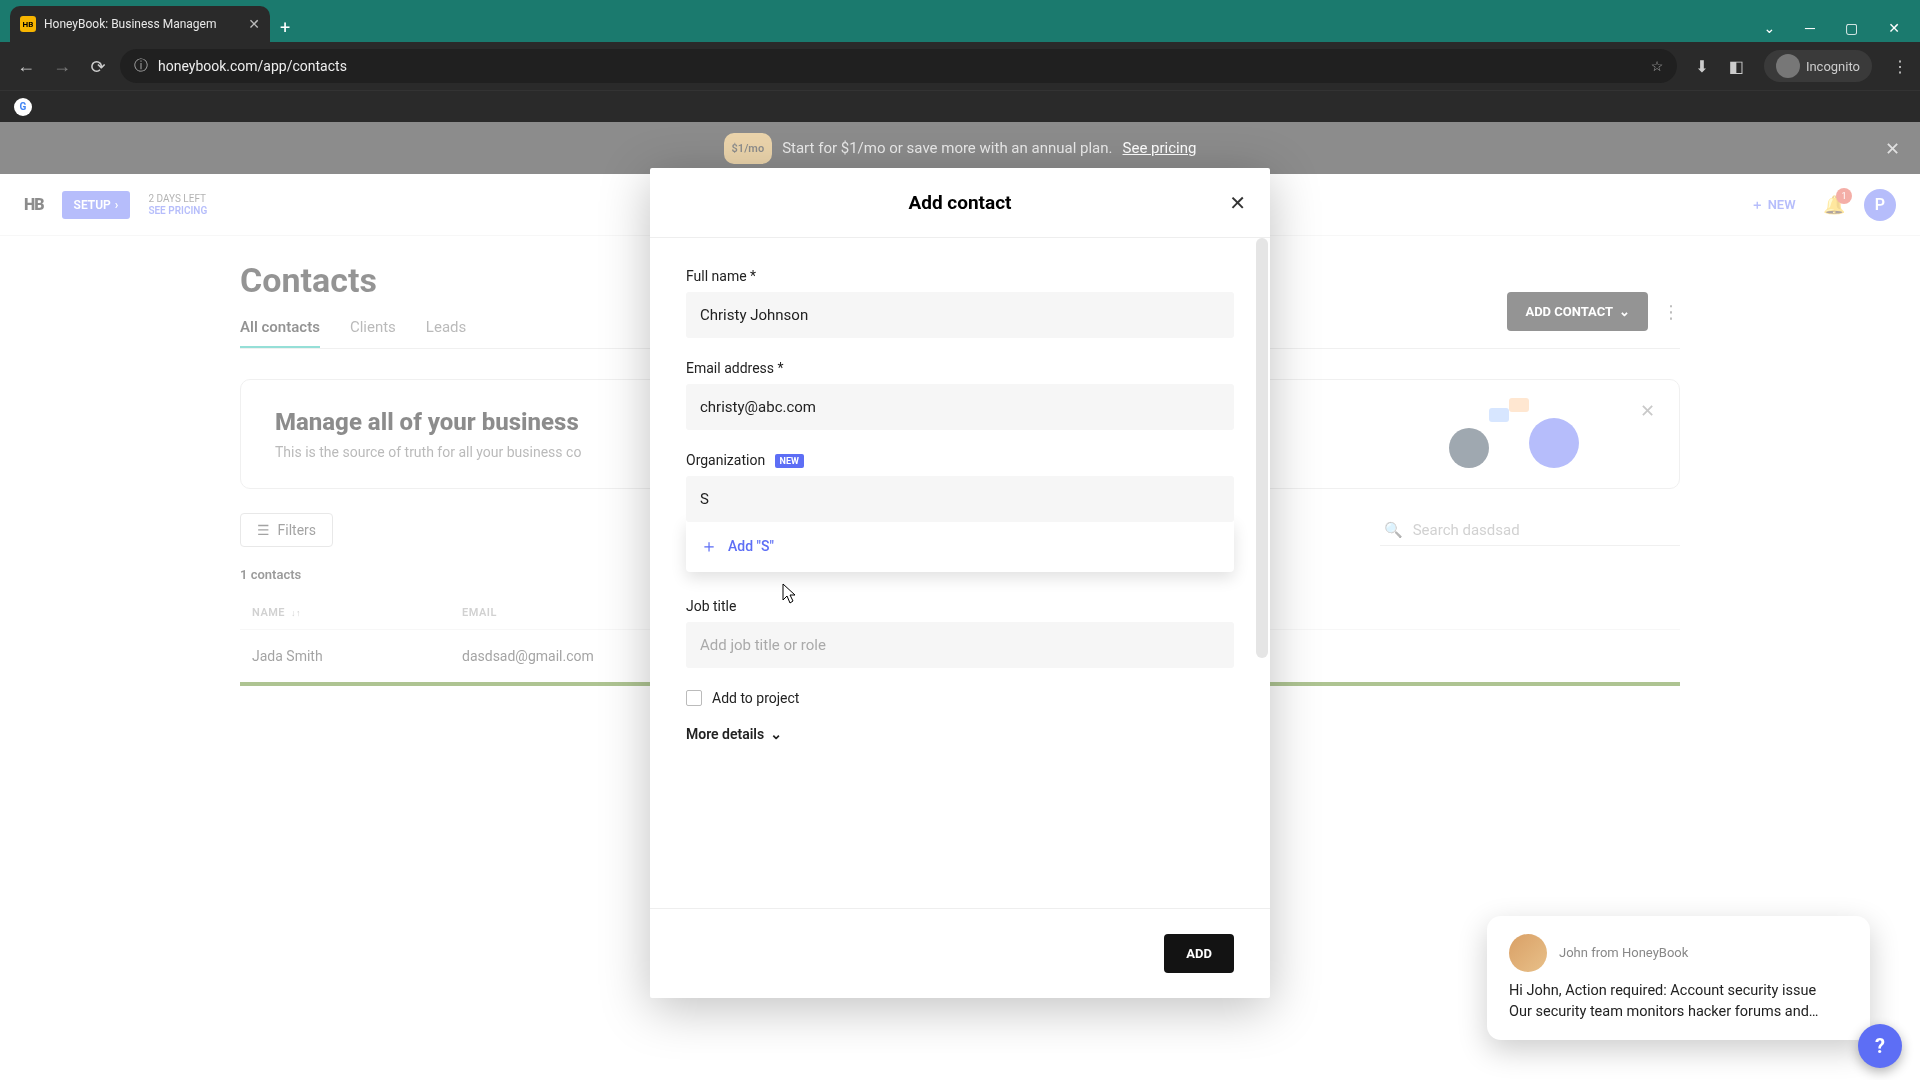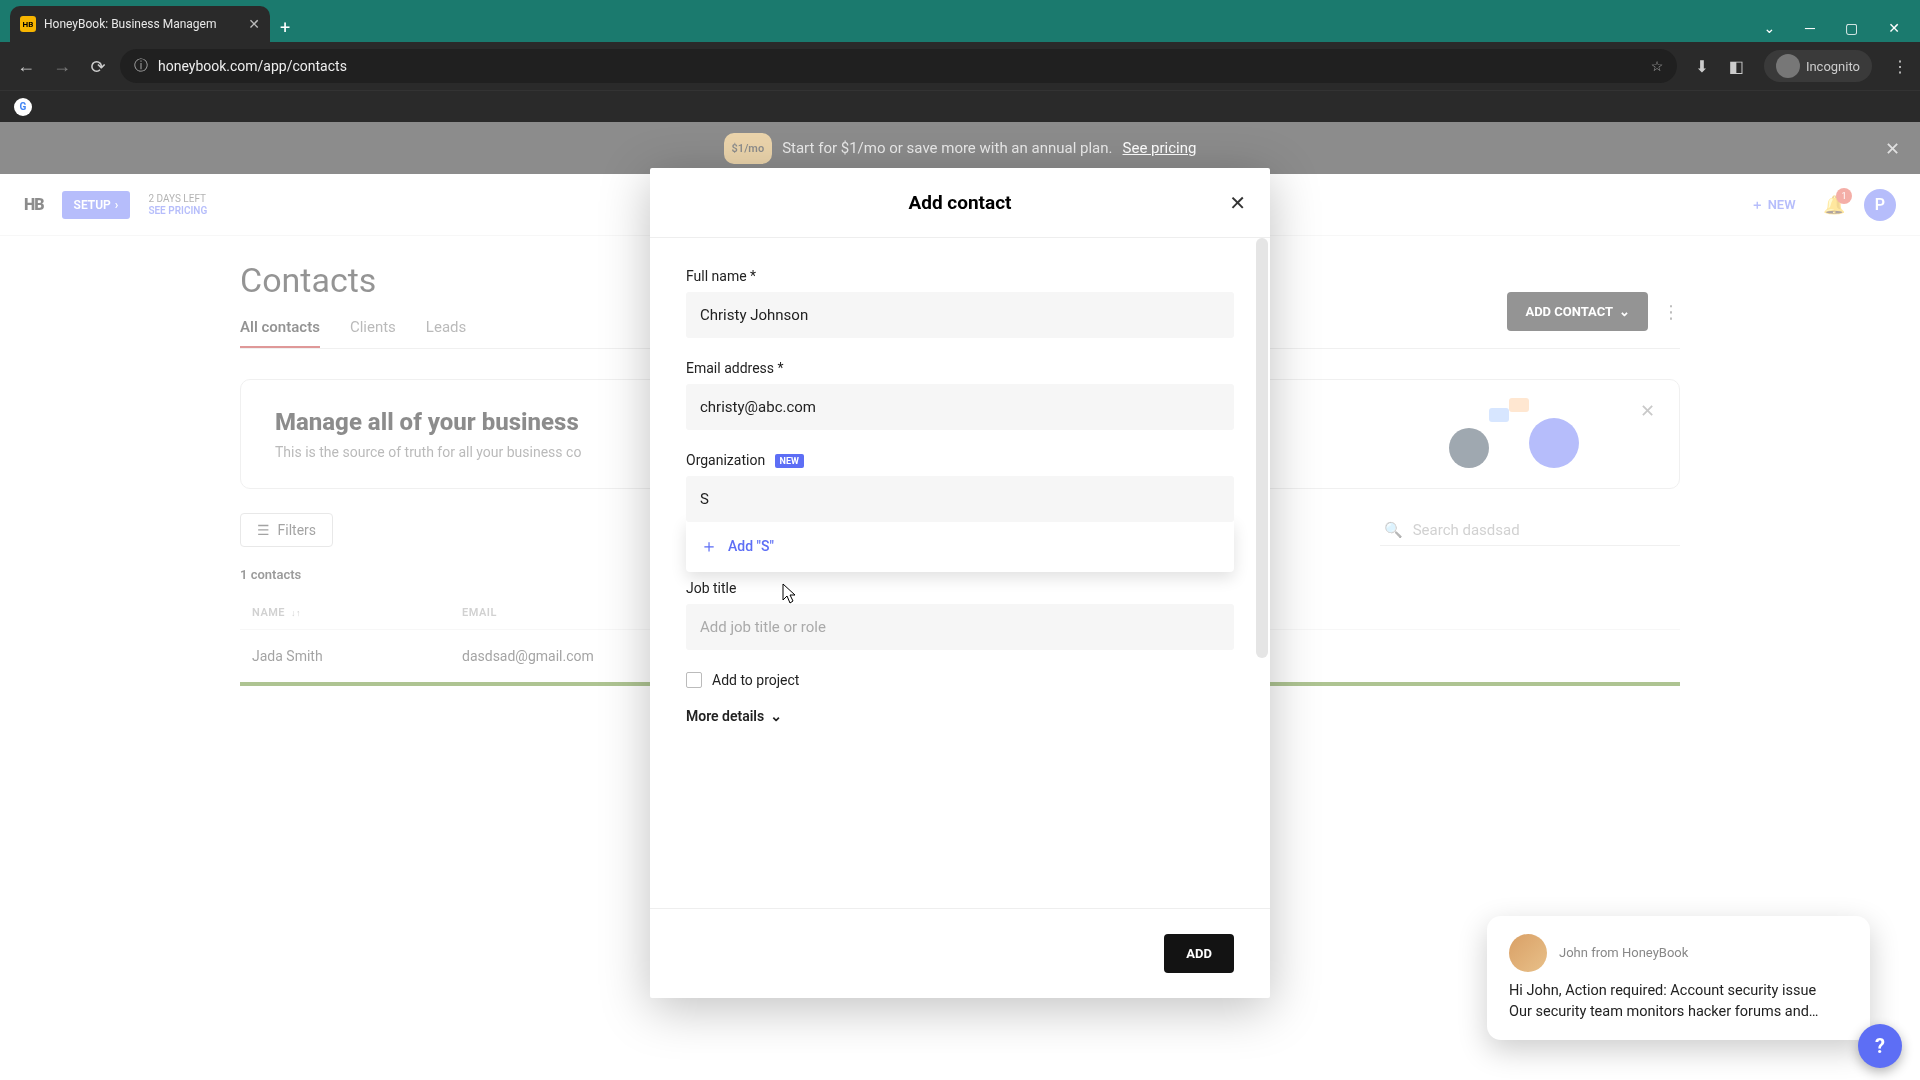--- a/index.html
+++ b/index.html
@@ -43,24 +43,24 @@
 .trial-text .days { color: #555; }
 .trial-text .pricing { color: #5d6ef5; font-weight: 600; }
 .header-spacer { flex: 1; }
 .new-btn { color: #5d6ef5; font-weight: 600; font-size: 13px; display:flex; align-items:center; gap:4px; padding:6px 10px; }
 .bell-wrap { position: relative; color: #555; font-size: 18px; }
 .bell-badge { position: absolute; top:-6px; right:-6px; width:16px; height:16px; background:#e74c3c; border-radius:50%; color:#fff; font-size:9px; display:flex;align-items:center;justify-content:center; }
 .user-avatar { width: 32px; height: 32px; border-radius: 50%; background: #5d6ef5; color:#fff; display:flex;align-items:center;justify-content:center; font-weight:600; }
 
 
 .content { padding: 24px 240px; }
-.page-title { font-size: 34px; font-weight: 400; color: #131313; margin-bottom: 18px; }
+.page-title { font-size: 34px; font-weight: 700; color: #131313; margin-bottom: 18px; }
 .tabs { display: flex; gap: 30px; border-bottom: 1px solid #ddd; margin-bottom: 30px; }
 .tabrow-item { padding-bottom: 10px; font-size: 15px; color: #666; }
-.tabrow-item.active { color: #111; font-weight: 600; border-bottom: 2px solid #b91c1c; }
+.tabrow-item.active { color: #111; font-weight: 600; border-bottom: 2px solid #14b8a6; }
 
 .page-actions { position: absolute; right: 240px; top: 170px; display:flex; gap:14px; align-items:center; }
 .add-contact-btn { background: #131313; color:#fff; font-weight:700; font-size:13px; padding: 12px 18px; border-radius: 4px; display:flex; align-items:center; gap:6px; }
 .more-dots { font-size:18px; color:#666; }
 
 .info-card { border: 1px solid #ddd; border-radius: 10px; padding: 28px 34px; position: relative; margin-bottom: 24px; }
 .info-title { font-size: 24px; font-weight: 800; margin-bottom: 8px; }
 .info-sub { color: #666; font-size: 14px; }
 .info-close { position: absolute; top: 20px; right: 24px; font-size: 18px; color: #888; }
 .info-illus { position: absolute; right: 90px; top: 18px; width: 150px; height: 80px; }
@@ -266,21 +266,21 @@
         <label class="fld-label">
           <span>Organization</span>
           <span class="fld-badge">NEW</span>
         </label>
         <input class="fld-input" style="background: rgb(246, 246, 246);" value="S">
         <div class="dropdown-suggest">
           <span class="plus">＋</span>
           <span>Add "S"</span>
         </div>
       </div>
-      <div class="fld" style="margin-top:8px">
+      <div class="fld" style="margin-top:26px">
         <label class="fld-label">Job title</label>
         <input class="fld-input" placeholder="Add job title or role" style="">
       </div>
       <div class="chk-row">
         <span class="chk"></span>
         <span>Add to project</span>
       </div>
       <div class="more-details">
         <span>More details</span>
         <span>⌄</span>

